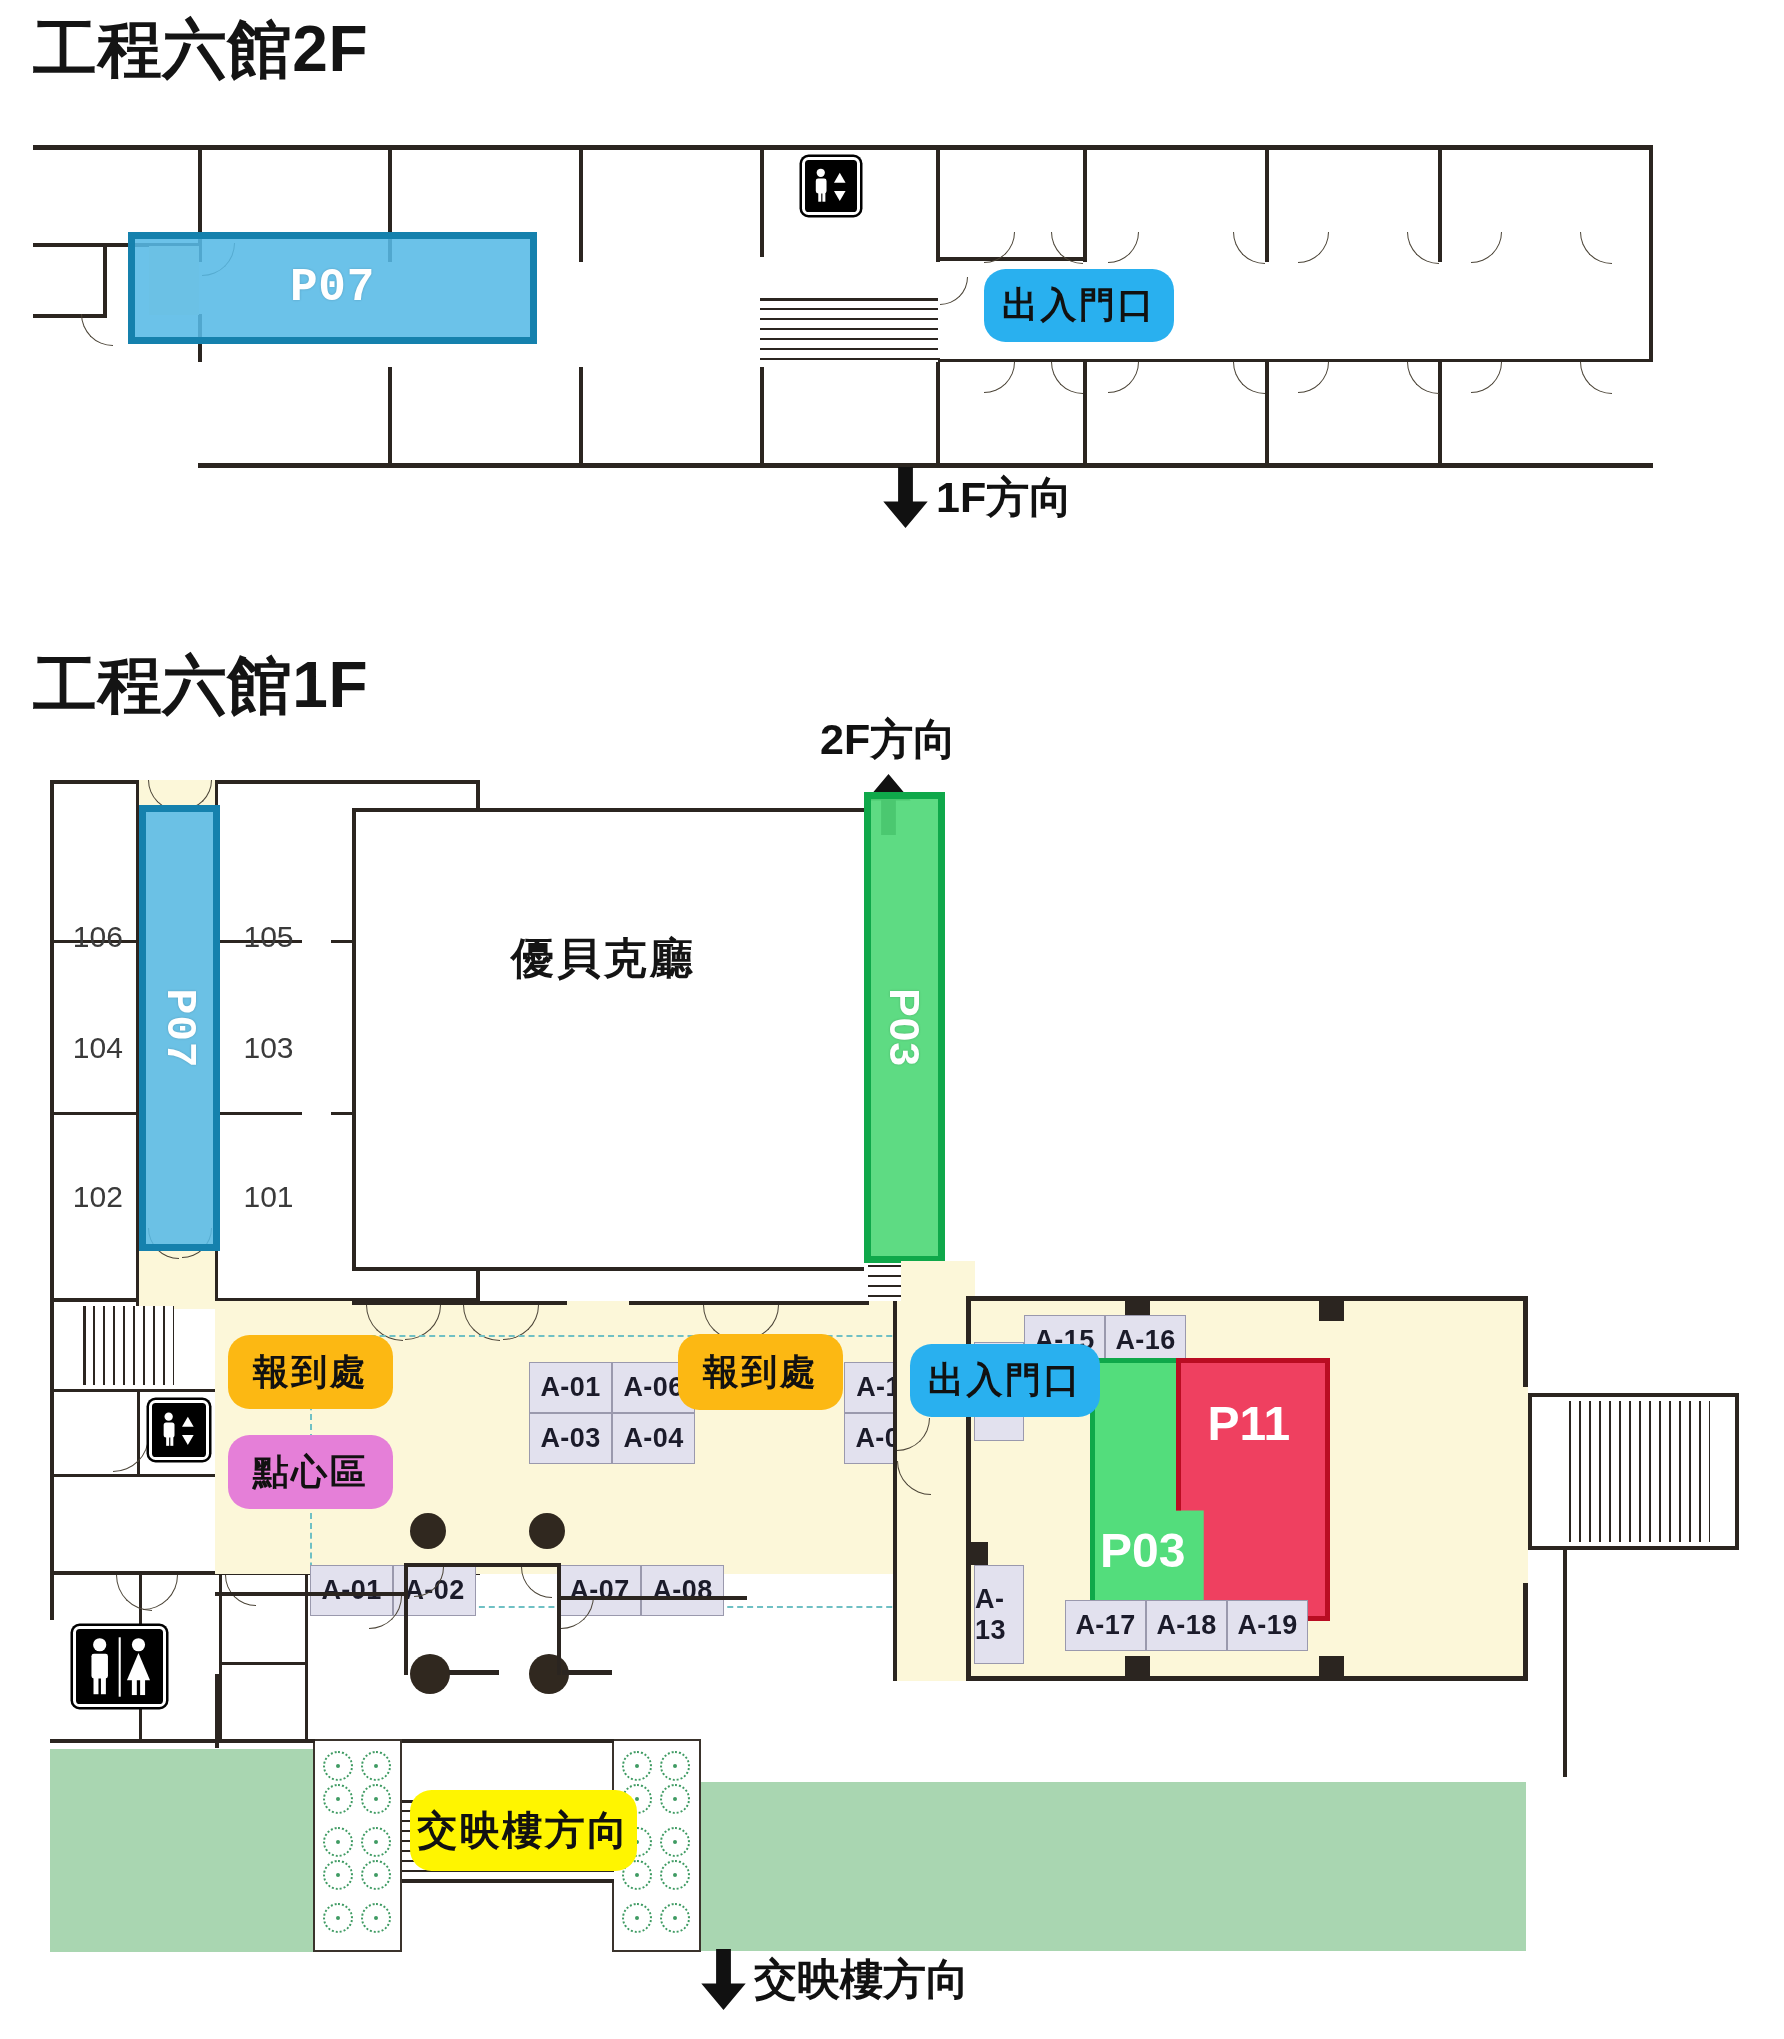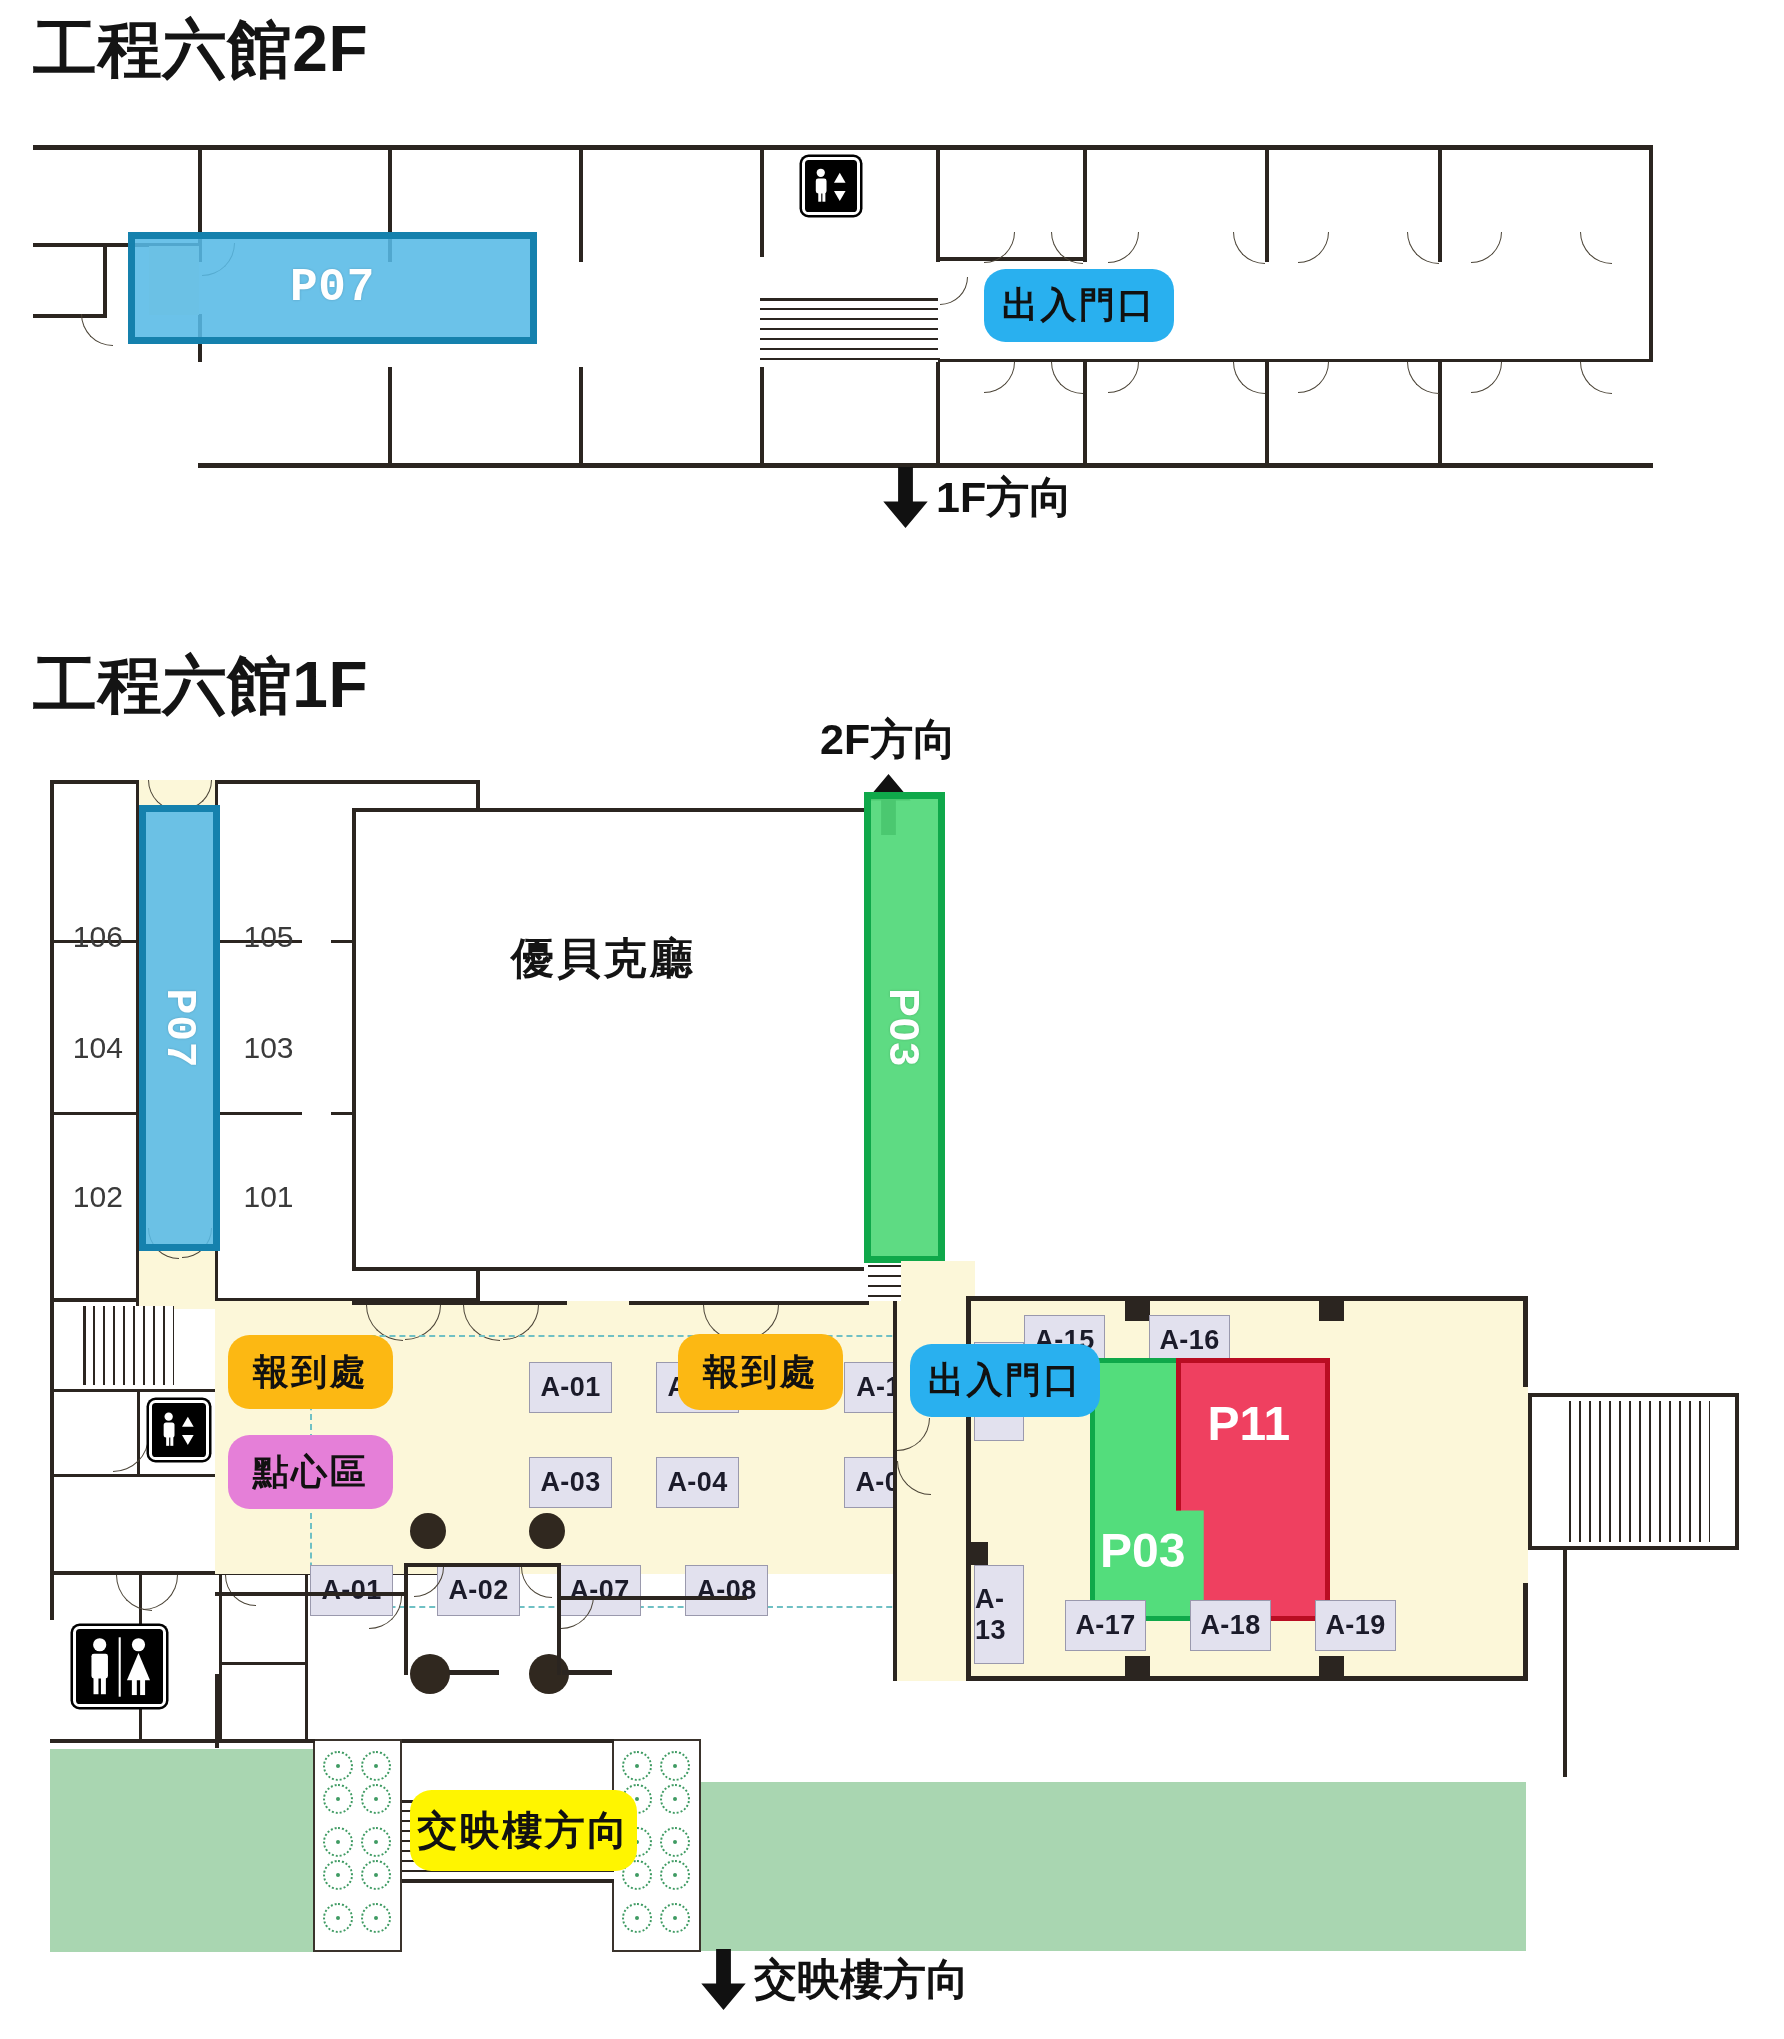--- a/index.html
+++ b/index.html
@@ -40,21 +40,21 @@
   }
   .zone-blue{background:rgba(86,186,230,.88);border:7.4px solid #1581ad;font-family:Liberation Mono, monospace;}
   .zone-green{background:rgba(80,216,120,.92);border:7.4px solid #0fa84a;}
 
   
   .booth{
     background:#e2e1ee;border:1.7px solid #9a99ad;box-sizing:border-box;
     display:flex;align-items:center;justify-content:center;
     font-size:27px;font-weight:700;color:#1b1b2a;letter-spacing:0.4px;
   }
-  .booth-grid{display:grid;gap:44px;}
+  .booth-grid{display:grid;}
 
   
   .roomnum{
     font-size:30px;color:#3a3a3a;font-weight:400;
     display:flex;align-items:center;justify-content:center;
   }
   .hallname{
     font-size:43px;font-weight:700;color:#141414;letter-spacing:3.3px;
     display:flex;align-items:center;justify-content:center;white-space:nowrap;
   }

